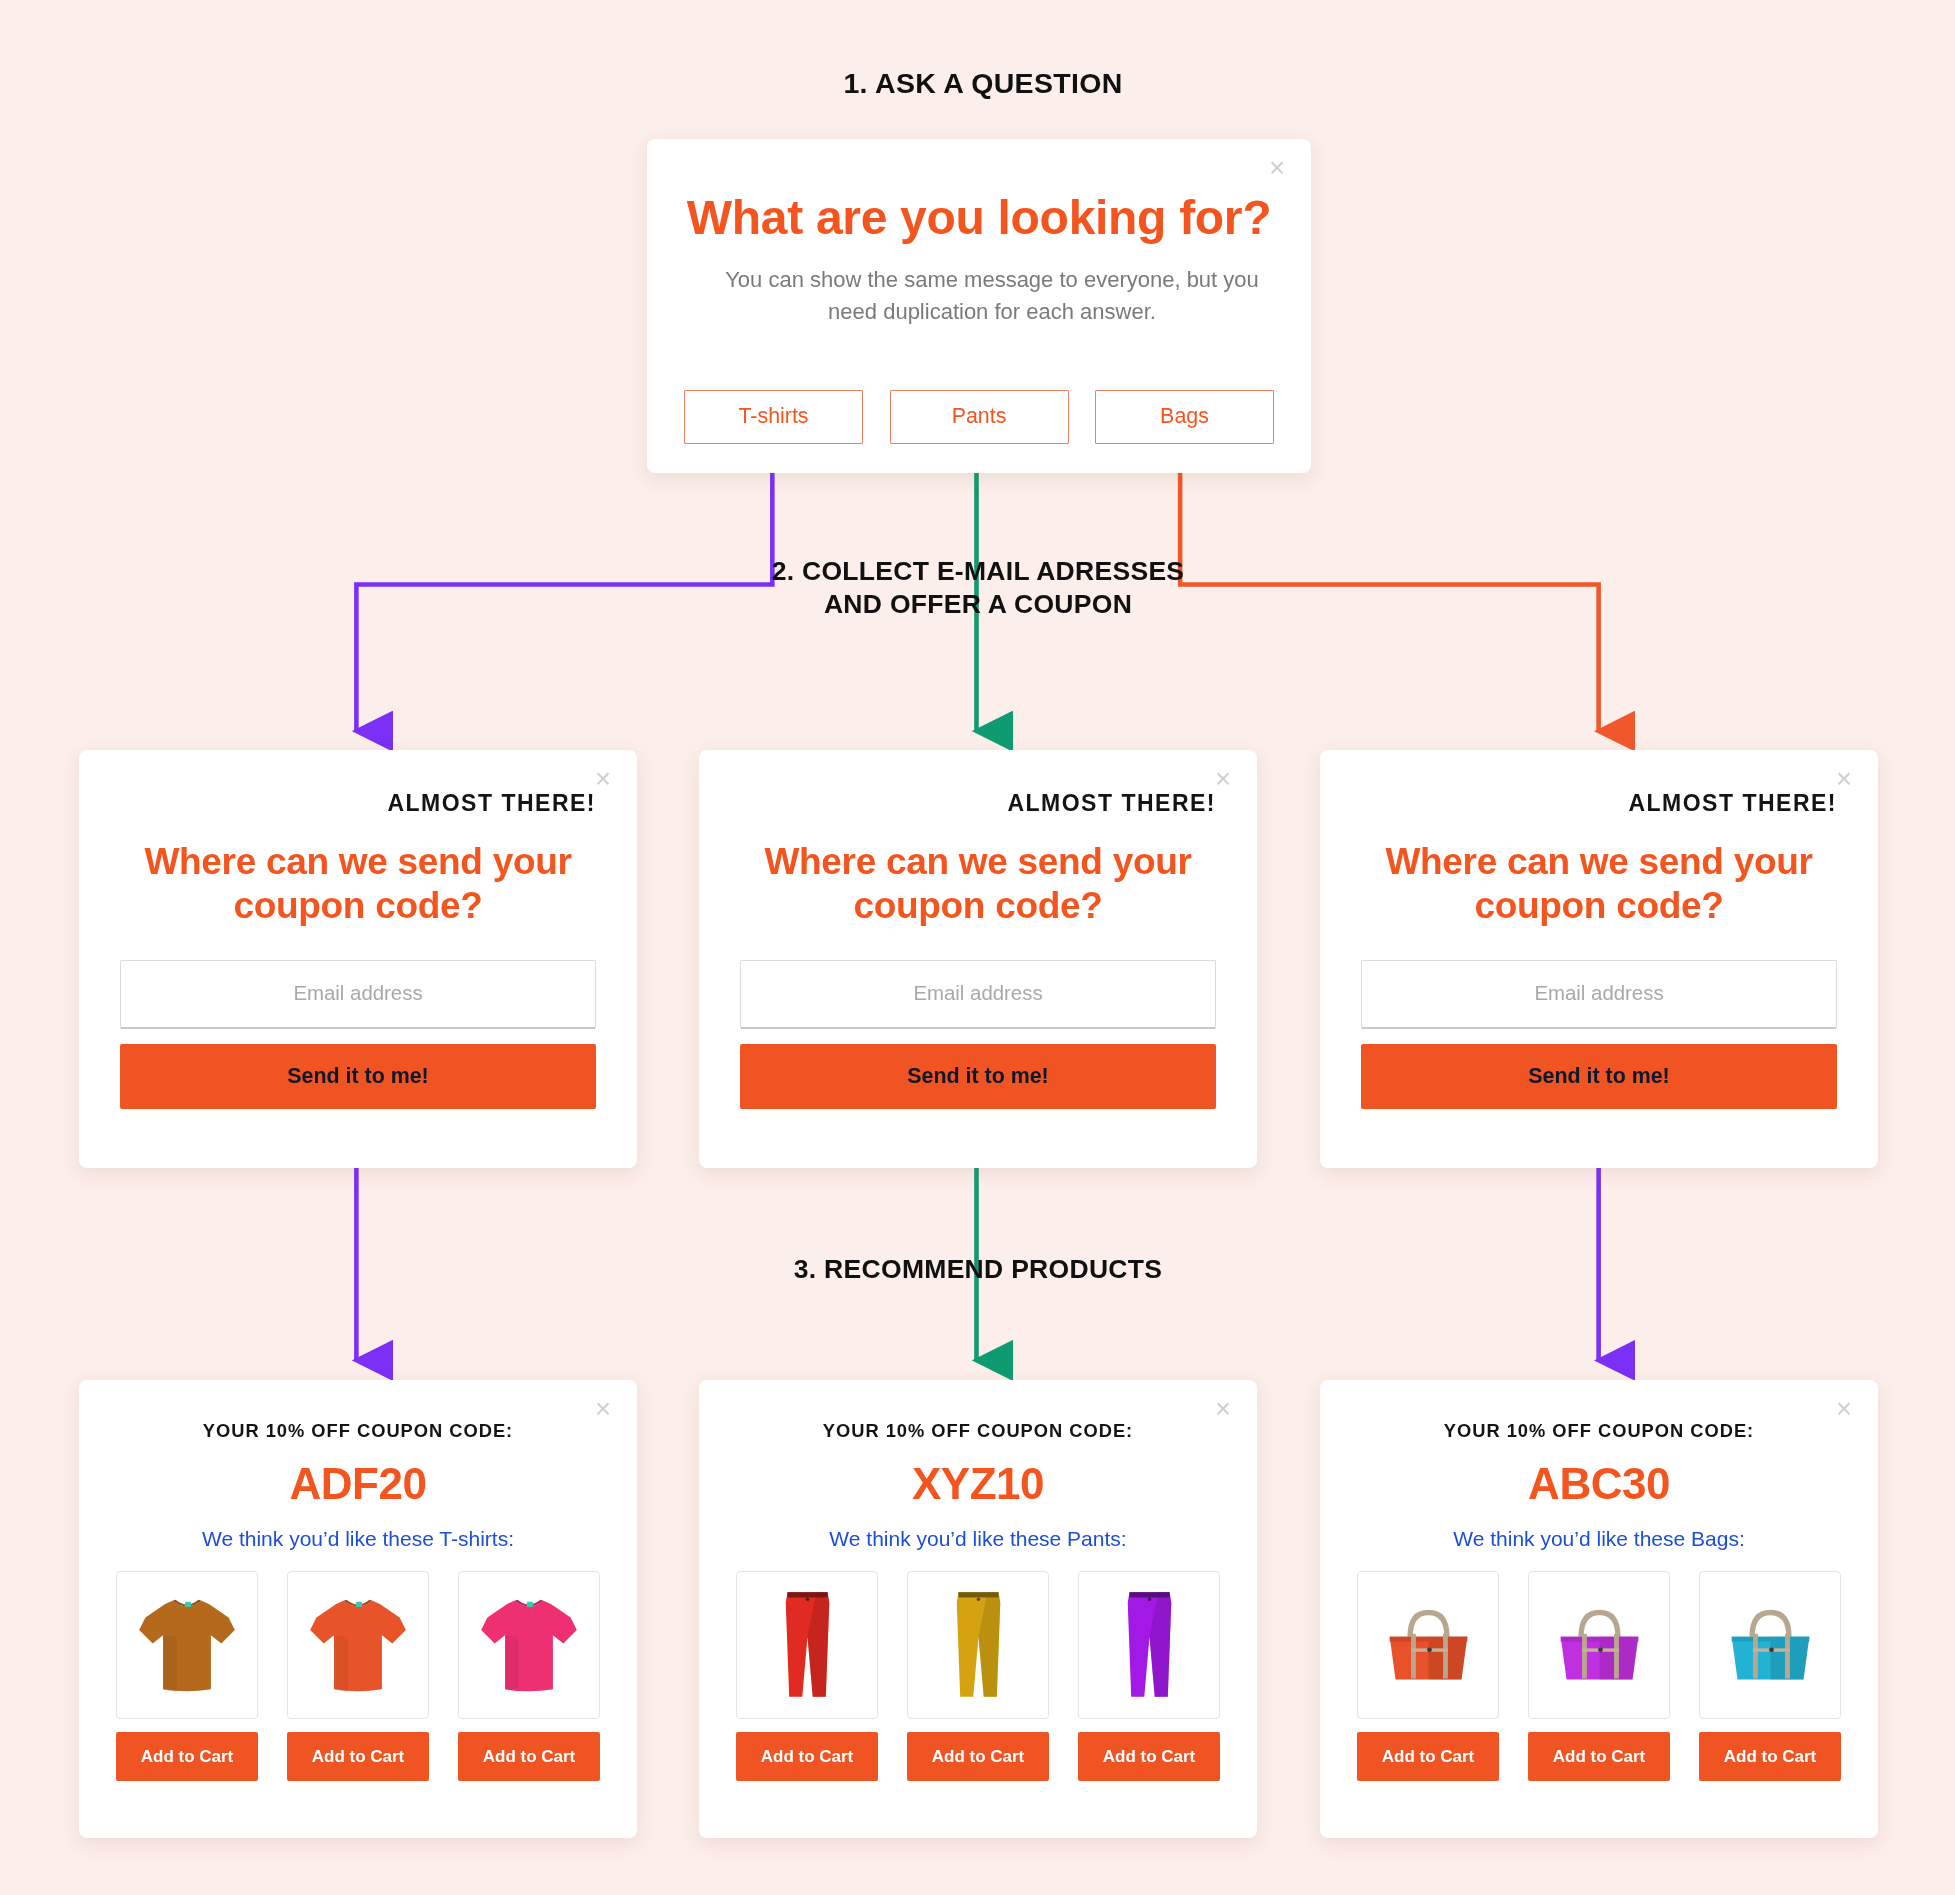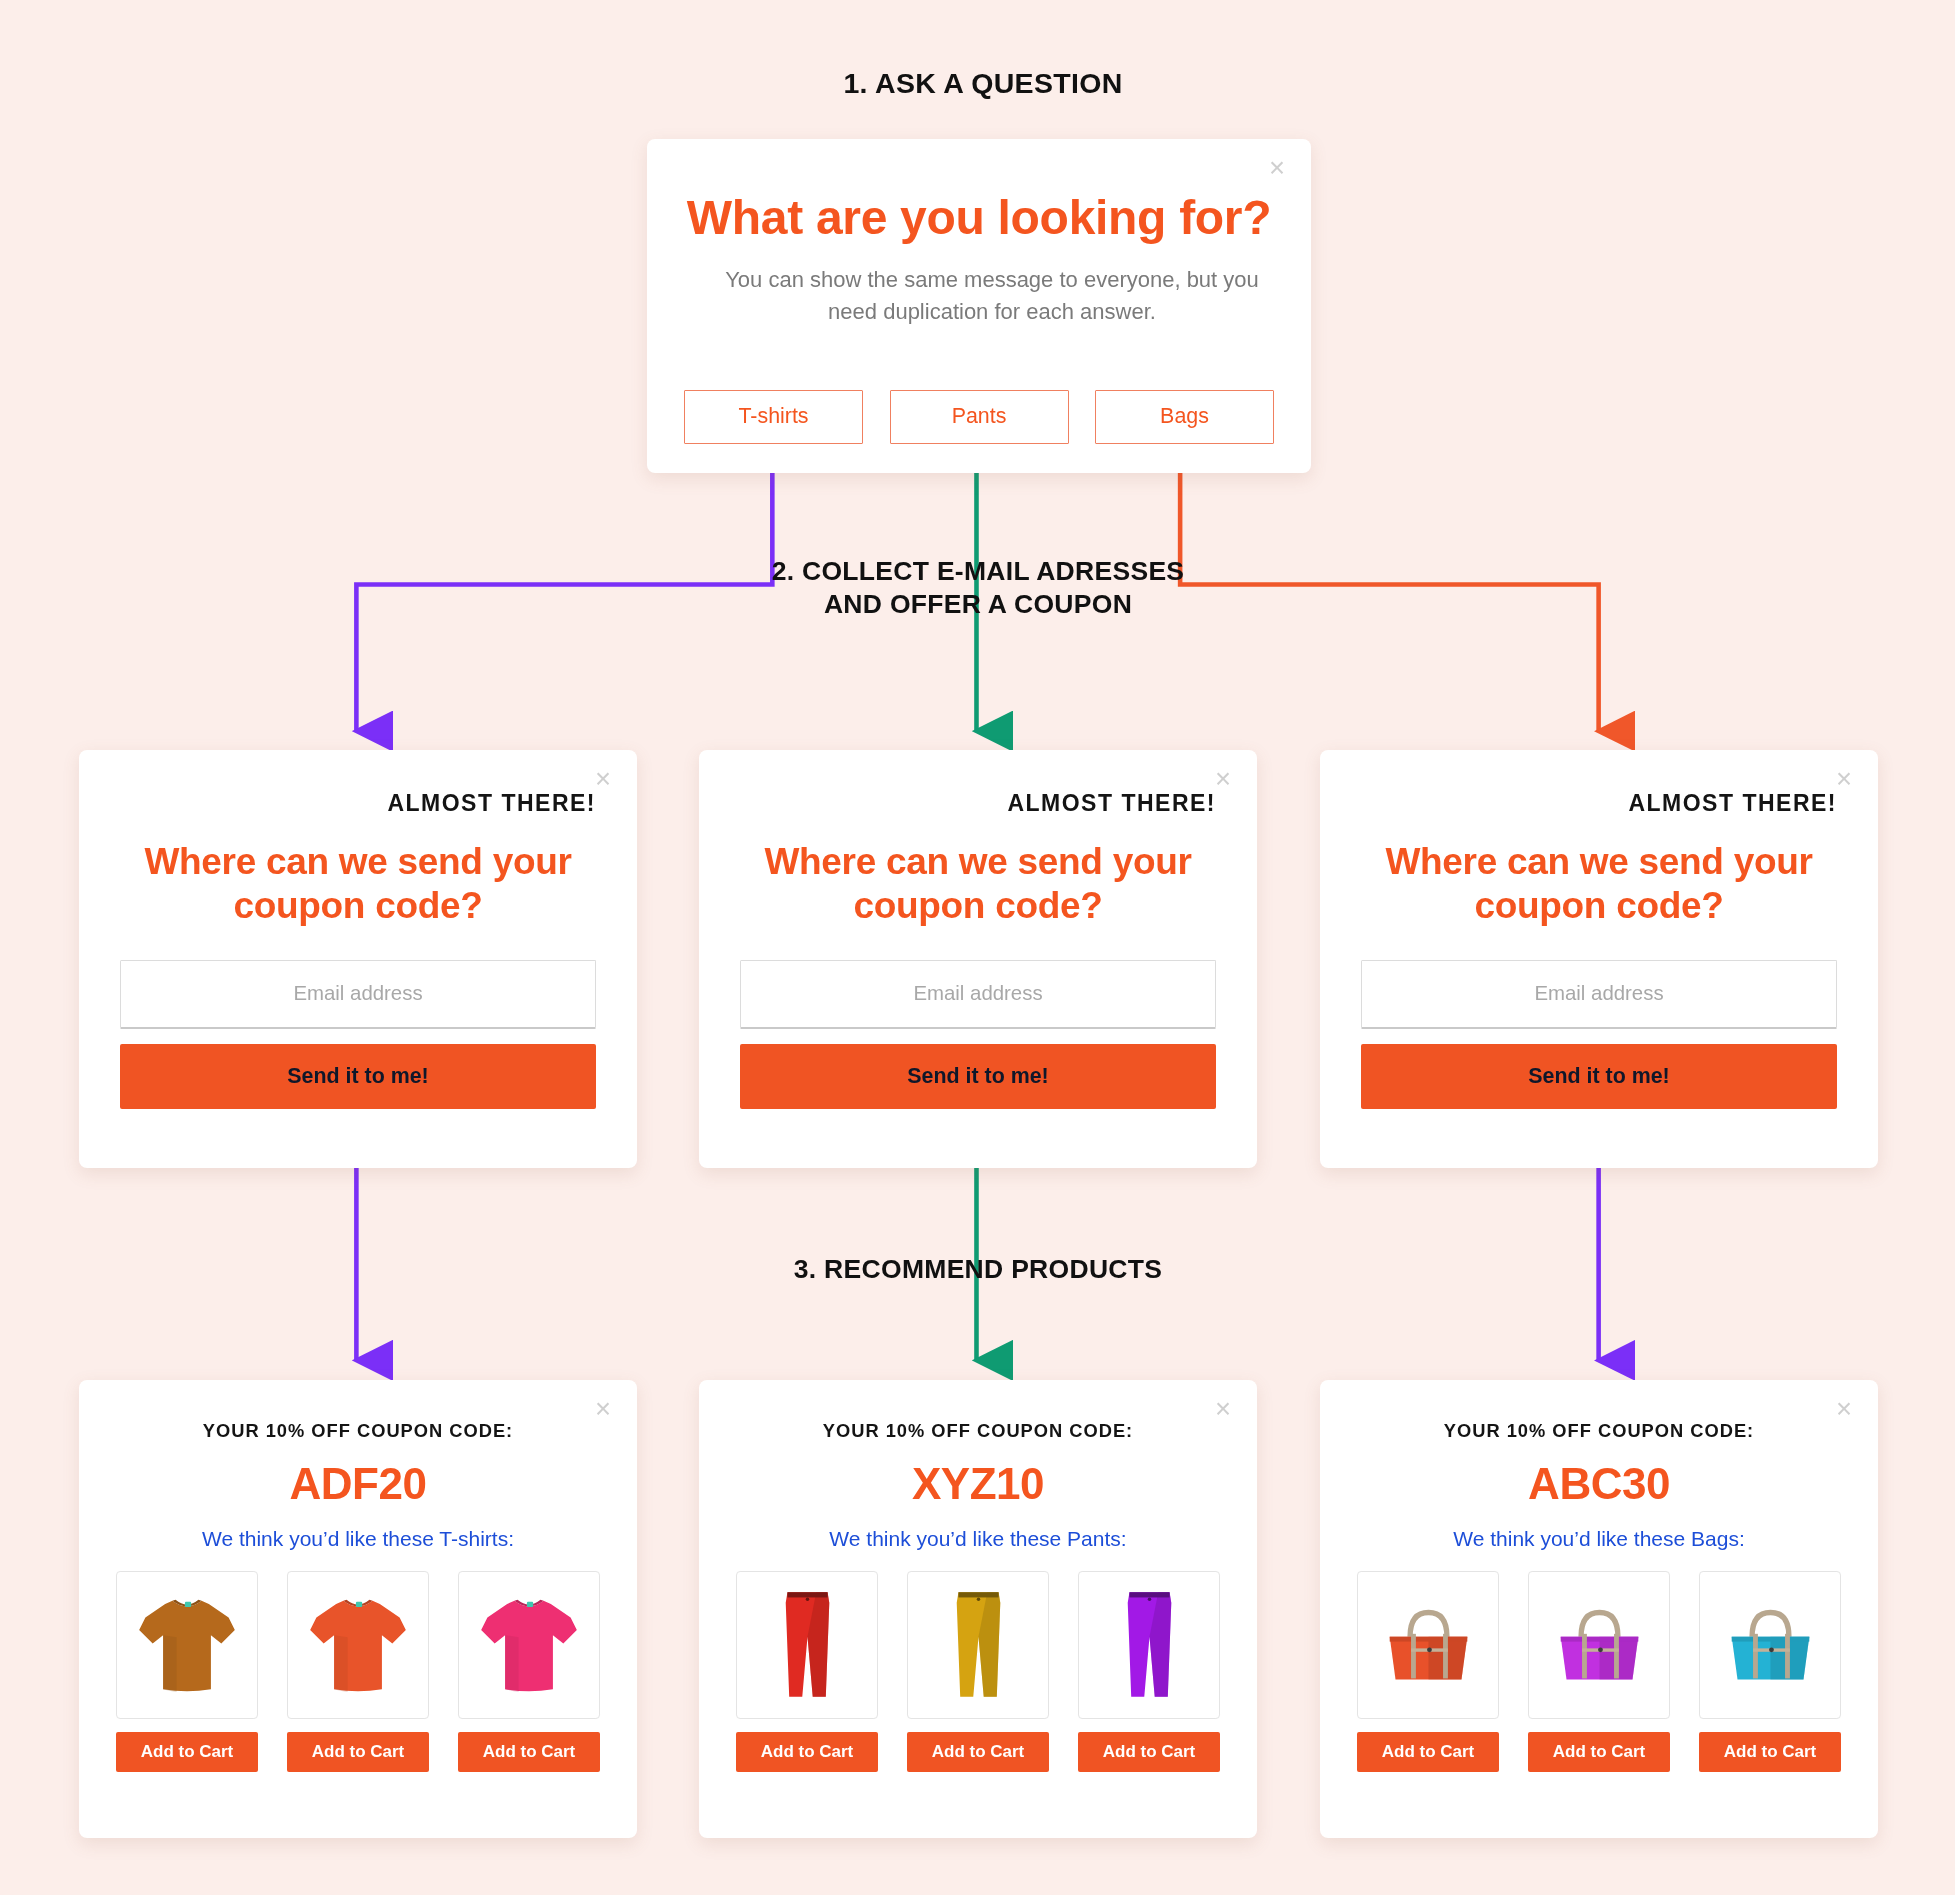--- a/index.html
+++ b/index.html
@@ -211,21 +211,21 @@
     background: #ffffff;
     display: flex;
     align-items: center;
     justify-content: center;
     overflow: hidden;
   }
   .cart-btn {
     display: block;
     width: 142px;
     margin-top: 13.2px;
-    height: 40px;
+    height: 49px;
     background: #f05423;
     border: none;
     border-radius: 2px;
     color: #ffffff;
     font-size: 17px;
     font-weight: bold;
     cursor: pointer;
     font-family: "Liberation Sans", sans-serif;
   }
 </style>

